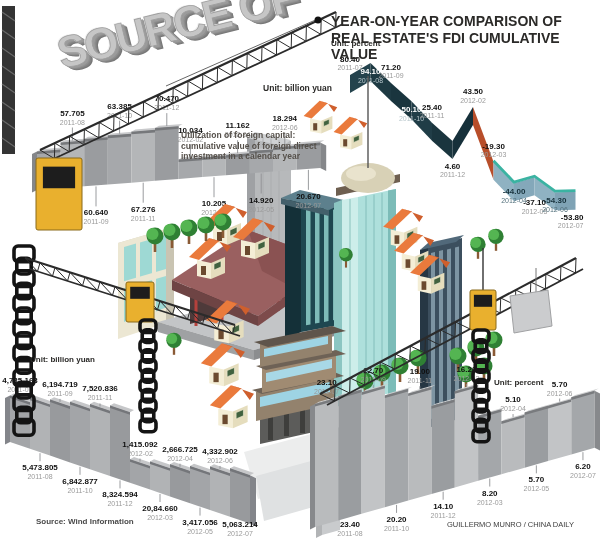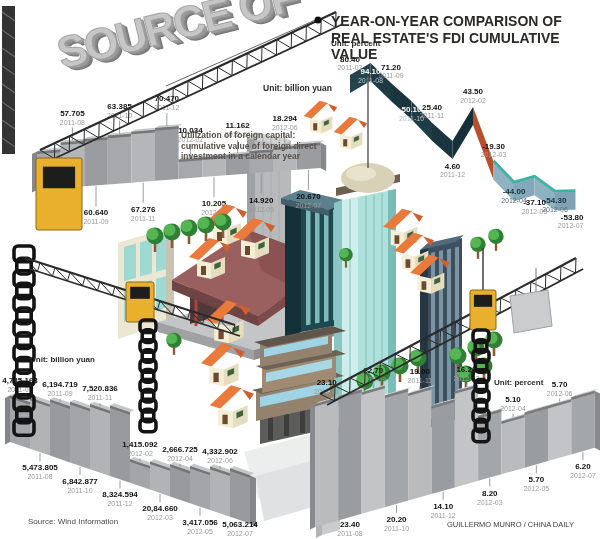--- a/index.html
+++ b/index.html
@@ -20,21 +20,21 @@
              text-shadow:-1px -1px 0 #efefef,2px 2px 0 #9b9b9b,3px 3px 0 #8f8f8f,4px 4px 0 #838383,5px 5px 0 #787878;}
   #main-title{left:158px;top:58px;font-size:19px;font-weight:700;letter-spacing:0.2px;}
   #main-unit{left:160px;top:83px;width:172px;text-align:right;font-size:8.5px;font-weight:700;}
   #main-desc{left:181px;top:94px;width:160px;font-size:8.5px;font-weight:700;color:#55504a;line-height:1.25;margin-top:36px;}
   #fdi-title{left:331px;top:13px;width:270px;font-size:14px;font-weight:700;line-height:1.18;}
   #fdi-unit{left:331px;top:39px;font-size:8px;font-weight:700;}
   #bl-title{left:30px;top:316px;width:152px;font-size:9.5px;font-weight:700;line-height:1.25;}
   #bl-unit{left:30px;top:355px;font-size:8px;font-weight:700;}
   #br-title{left:494px;top:324px;width:106px;font-size:9px;font-weight:700;line-height:1.16;}
   #br-unit{left:494px;top:378px;font-size:8px;font-weight:700;}
-  #source-note{left:28px;top:517px;font-size:8px;font-weight:400;color:#4a4a4a;}
+  #source-note{left:36px;top:517px;font-size:8px;font-weight:700;color:#4a4a4a;}
   #credit{left:447px;top:520px;font-size:7.5px;font-weight:400;color:#3c3c3c;}
 </style>
 </head>
 <body>
 
 <div class="canvas">
 
   <svg id="scene" width="600" height="539" viewBox="0 0 600 539">
 
     <g id="city-back">

